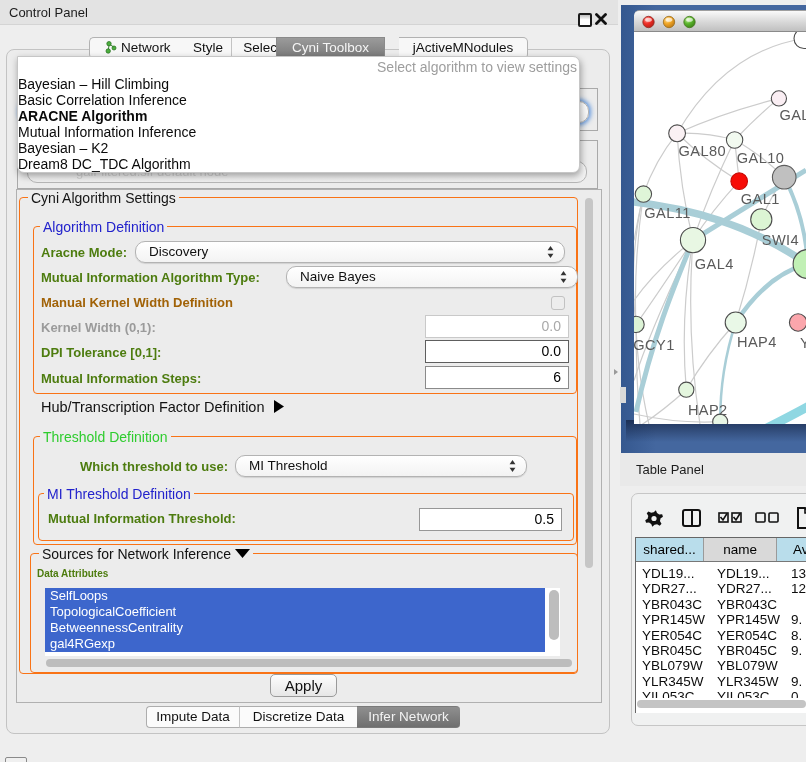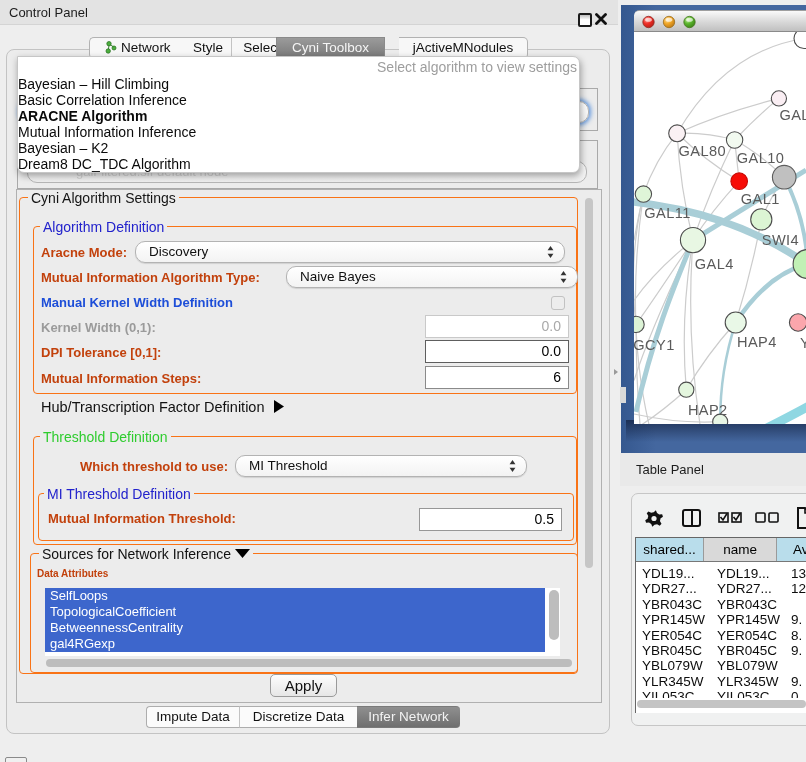--- a/index.html
+++ b/index.html
@@ -8,21 +8,21 @@
   
   #cp-titlebar{left:0;top:7;width:618px;height:24px;background:#e3e3e3;border-bottom:1px solid #d4d4d4;}
   #cp-title{left:9px;top:5px;font-size:13px;color:#1c1c1c;}
   
   .seg{top:37px;height:20px;border:1px solid #b2b2b2;background:#f7f7f7;font-size:13.5px;color:#111;text-align:center;line-height:20px;white-space:nowrap;}
   
   #outer-panel{left:6px;top:49px;width:602px;height:683px;border:1px solid #c3c3c3;border-radius:8px;background:#ececec;}
   #scroll-panel{left:16px;top:189px;width:584px;height:512px;border:1px solid #b0b0b0;background:#ececec;}
   .fs{border:1px solid #f97316;border-radius:4px;}
   .fs-title{position:absolute;top:-8px;background:#ececec;padding:0 3px;font-size:14px;white-space:nowrap;}
-  .lbl{position:absolute;font-size:13px;font-weight:bold;color:#c2410c;white-space:nowrap;}
+  .lbl{position:absolute;font-size:13px;font-weight:bold;color:#4d7c0f;white-space:nowrap;}
   .combo{position:absolute;height:20px;border:1px solid #b3b3b3;border-radius:10px;background:linear-gradient(#ffffff,#f3f3f3);box-shadow:0 1px 1px rgba(0,0,0,0.12);font-size:13.5px;color:#111;line-height:20px;}
   .combo .ct{margin-left:13px;}
   .spin{position:absolute;right:10px;top:4px;width:7px;height:12px;}
   .fld{position:absolute;box-sizing:border-box;width:144px;height:23px;background:#fff;font-size:14px;text-align:right;line-height:21px;padding-right:7px;}
   .popup-item{height:16px;line-height:16px;font-size:14px;color:#0a0a0a;white-space:nowrap;}
   .btab{position:absolute;top:706px;height:20px;border-top:1px solid #adadad;border-bottom:1px solid #adadad;background:#fbfbfb;font-size:13.5px;text-align:center;line-height:20px;color:#111;}
   .th{height:23px;font-size:13.5px;text-align:center;line-height:23px;border-right:1px solid #9a9a9a;box-sizing:border-box;}
   .tr{position:absolute;font-size:13.5px;color:#0d0d0d;white-space:nowrap;}
 </style>
 </head>
@@ -62,21 +62,21 @@
 
 <div class="abs fs" style="left:19px;top:197px;width:557px;height:475px;">
   <span class="fs-title" style="left:8px;color:#141414;">Cyni Algorithm Settings</span>
 </div>
 
 <div class="abs fs" style="left:33px;top:226px;width:542px;height:166px;">
   <span class="fs-title" style="left:6px;color:#2222cc;">Algorithm Definition</span>
 </div>
 <div class="lbl" style="left:41px;top:245px;">Aracne Mode:</div>
 <div class="lbl" style="left:41px;top:270px;">Mutual Information Algorithm Type:</div>
-<div class="lbl" style="left:41px;top:295px;color:#1d4ed8;">Manual Kernel Width Definition</div>
+<div class="lbl" style="left:41px;top:295px;color:#a16207;">Manual Kernel Width Definition</div>
 <div class="lbl" style="left:41px;top:320px;color:#9b9b9b;">Kernel Width (0,1):</div>
 <div class="lbl" style="left:41px;top:345px;">DPI Tolerance [0,1]:</div>
 <div class="lbl" style="left:41px;top:371px;">Mutual Information Steps:</div>
 
 <div class="combo" style="left:135px;top:241px;width:428px;"><span class="ct">Discovery</span>
   <svg class="spin" viewBox="0 0 8 14">
       <path d="M4 0 L7.4 5 H0.6 Z" fill="#333"></path>
       <path d="M4 14 L7.4 9 H0.6 Z" fill="#333"></path>
     </svg></div>
 <div class="combo" style="left:286px;top:266px;width:290px;"><span class="ct">Naive Bayes</span>

